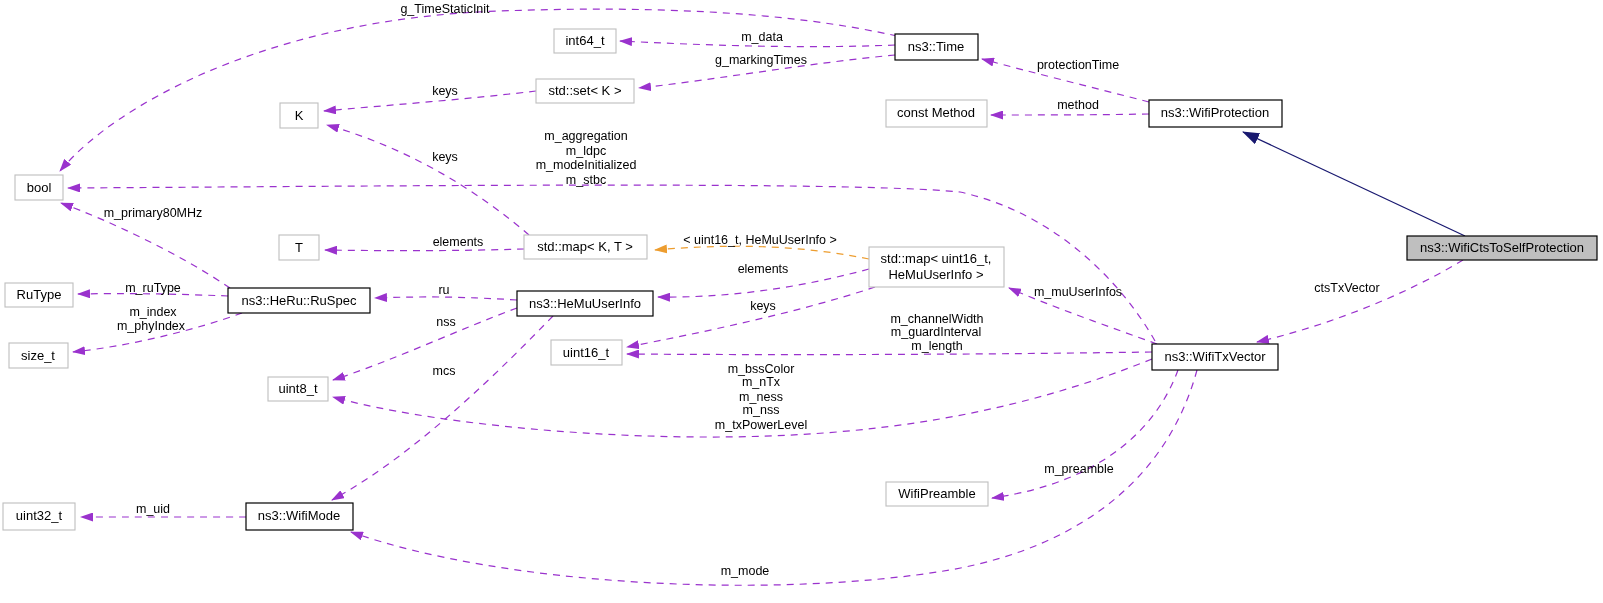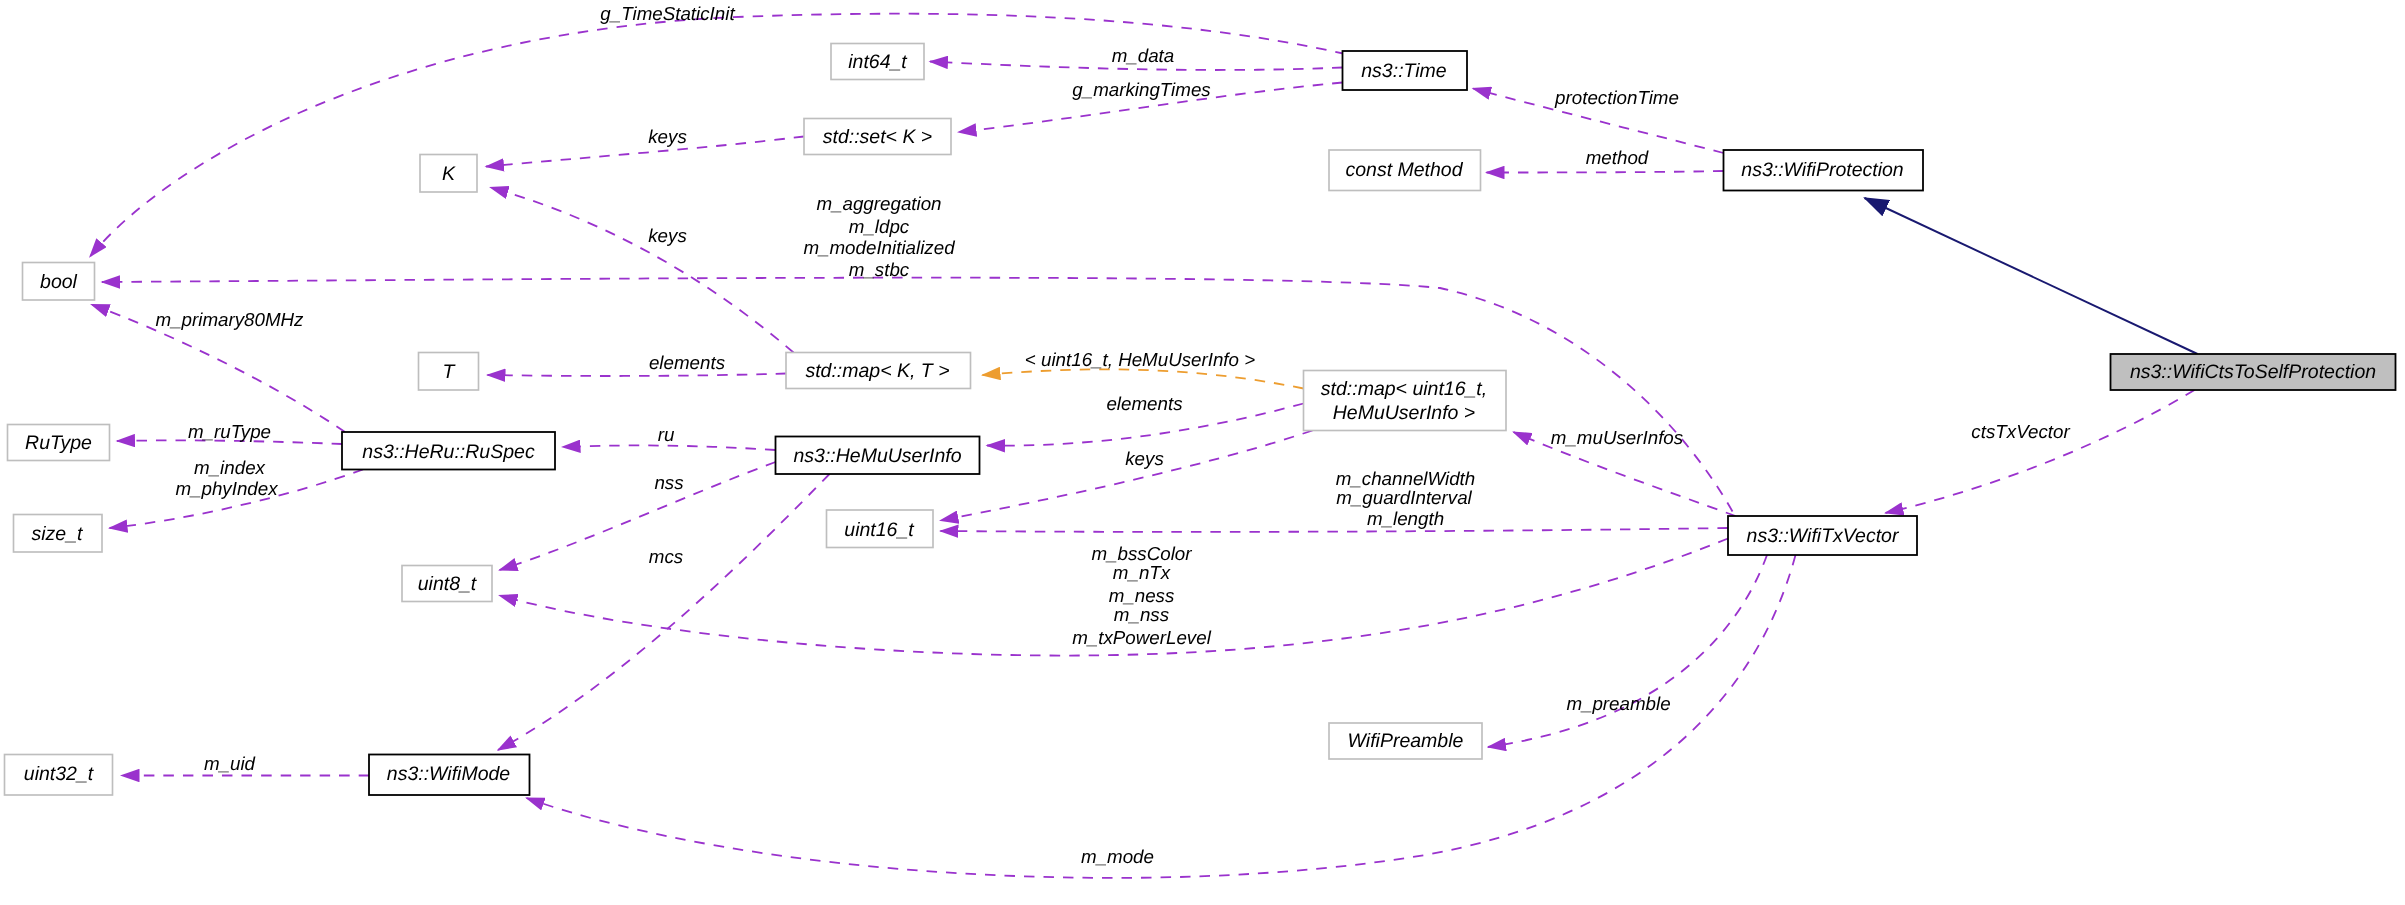--- a/index.html
+++ b/index.html
@@ -1,16 +1,16 @@
 <!DOCTYPE html>
 <html><head>
 <meta charset="utf-8">
 <style>
   html,body{margin:0;padding:0;background:#ffffff;}
-  .stage{position:relative;width:1603px;height:603px;background:#ffffff;font-family:"Liberation Sans",sans-serif;font-style:italic;}
+  .stage{position:relative;width:1603px;height:603px;background:#ffffff;font-family:"Liberation Sans",sans-serif;}
   svg{display:block}
   .node-rect{fill:#ffffff;stroke:#bebebe;stroke-width:1.1;}
   .node-rect.classlink{stroke:#000000;stroke-width:1.2;}
   .node-rect.mainnode{fill:#bfbfbf;stroke:#000000;stroke-width:1.2;}
   .node-label{font-size:13px;fill:#000000;text-anchor:middle;}
   .edge-label{font-size:12.5px;fill:#000000;text-anchor:middle;}
   .edge{fill:none;stroke:#9a32cd;stroke-width:1.2;stroke-dasharray:7 6;}
   .edge.template{stroke:#ed9d2f;}
   .edge.inherit{stroke:#191970;stroke-width:1.3;stroke-dasharray:none;}
 </style>

